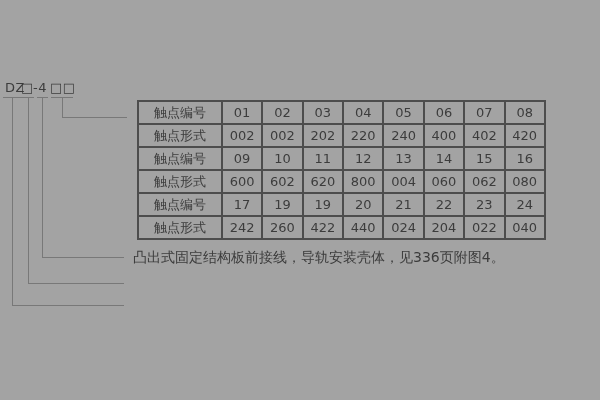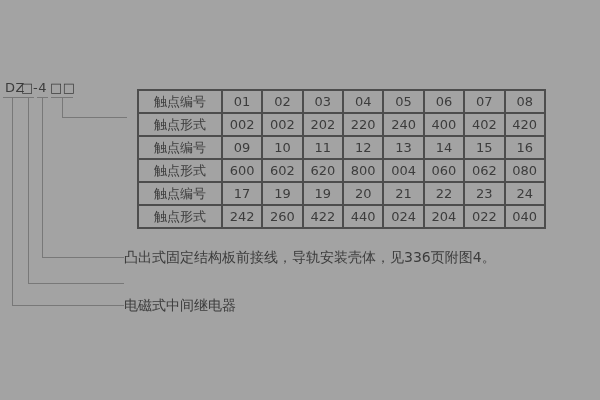--- a/index.html
+++ b/index.html
@@ -32,42 +32,42 @@
     position: absolute;
     background: #787878;
   }
   .hline { height: 1px; }
   .vline { width: 1px; }
   .bracket { height: 1px; }
   
   #code-table {
     position: absolute;
     left: 137px;
-    top: 89px;
+    top: 100px;
     width: 409px;
     border-collapse: collapse;
     table-layout: fixed;
   }
   #code-table td {
     border: 2px solid #4d4d4d;
     height: 21px;
     text-align: center;
     vertical-align: middle;
     font-size: 13px;
     color: #3c3c3c;
     padding: 0;
     white-space: nowrap;
     overflow: hidden;
   }
   #code-table td.row-label { width: 79px; }
   #code-table td.cell { width: 37px; border-radius: 6px; }
   
   .note {
     position: absolute;
-    left: 124px;
+    left: 133px;
     font-size: 14px;
     color: #3c3c3c;
     white-space: nowrap;
     line-height: 15px;
   }
 </style>
 </head>
 <body>
 
 <div id="canvas">
@@ -157,15 +157,14 @@
         <td class="cell">440</td>
         <td class="cell">024</td>
         <td class="cell">204</td>
         <td class="cell">022</td>
         <td class="cell">040</td>
       </tr>
     </tbody>
   </table>
 
   <div class="note" style="top:250px;">凸出式固定结构板前接线，导轨安装壳体，见336页附图4。</div>
-  <div class="note" style="top:298px;">电磁式中间继电器</div>
 
 </div>
 
 </body></html>

